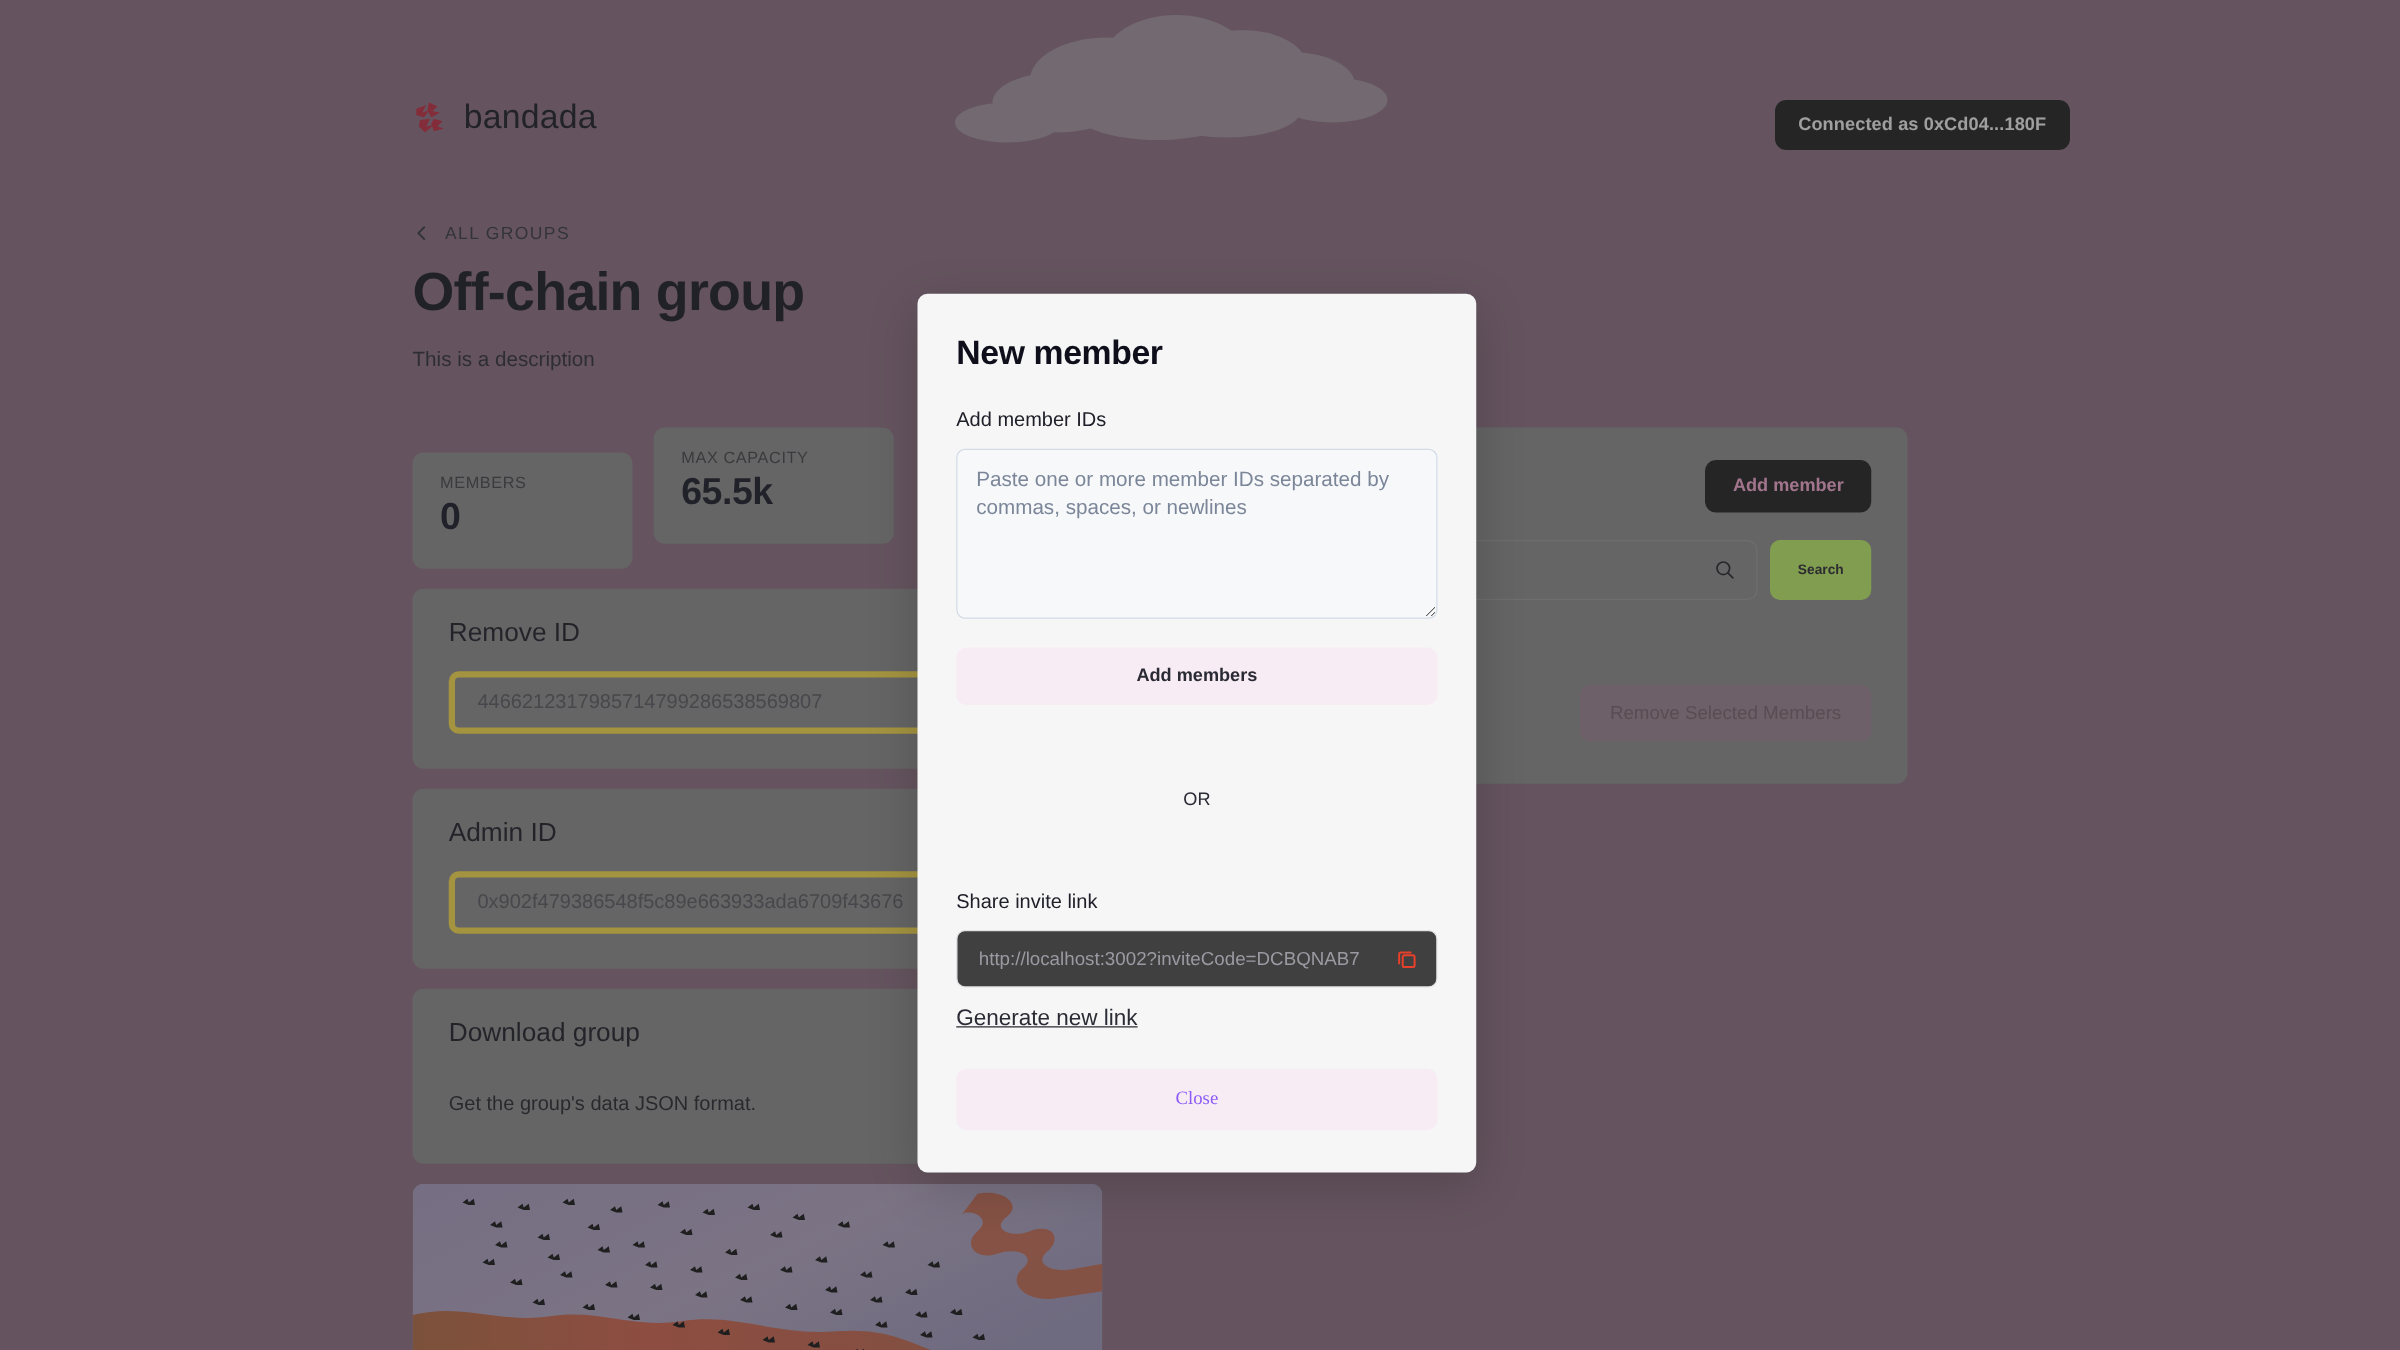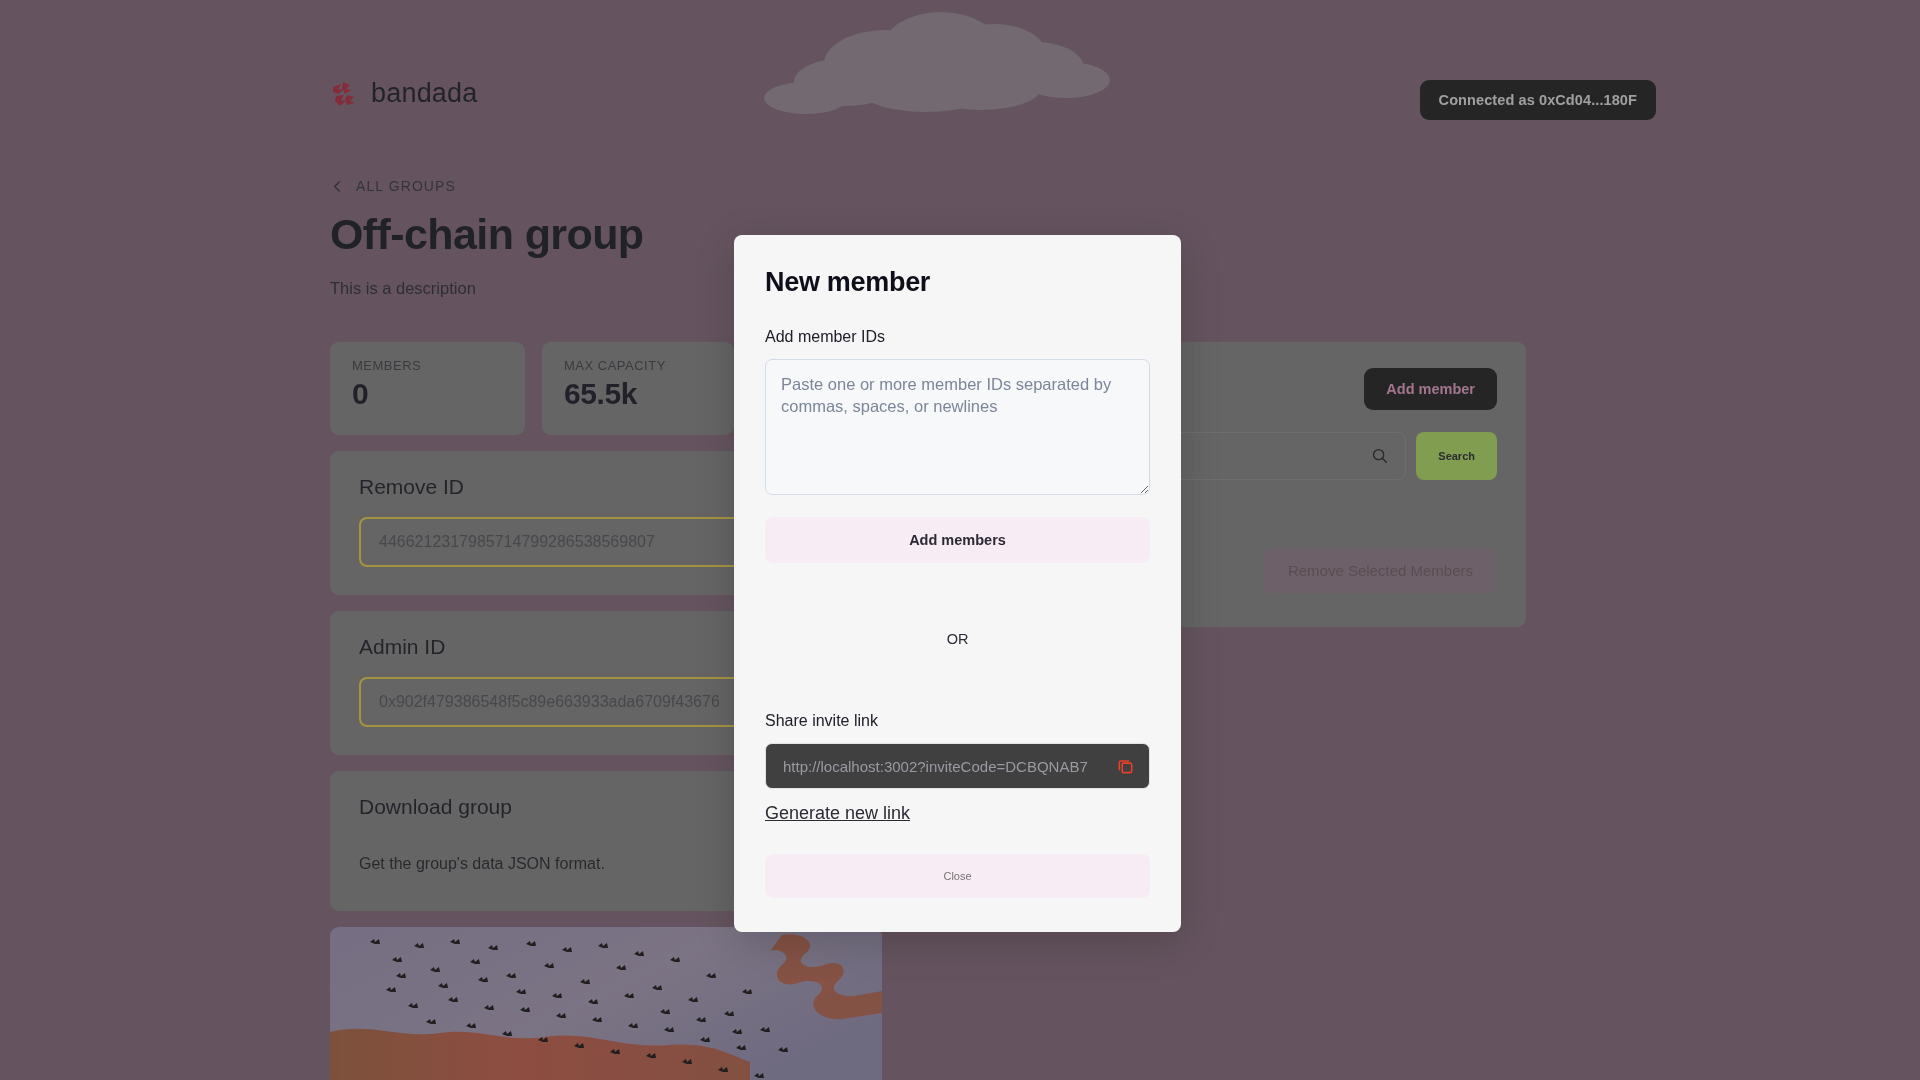--- a/index.html
+++ b/index.html
@@ -113,21 +113,21 @@
   .col-right { width: 620px; flex: 0 0 620px; }
 
   .stats-row { display: flex; gap: 17px; }
   .stat-card {
     background: #8b8b8b;
     border-radius: 9px;
     height: 93px;
     padding: 16px 22px 0 22px;
     flex: 0 0 auto;
   }
-  .stat-card.members  { width: 195px; }
+  .stat-card.members  { width: 176px; margin-top: 20px; }
   .stat-card.capacity { width: 192px; }
   .stat-label {
     font-size: 13px;
     letter-spacing: .5px;
     color: #3e3e45;
     margin-bottom: 4px;
   }
   .stat-value {
     font-size: 30px;
     font-weight: 800;
@@ -141,21 +141,21 @@
     margin-top: 16px;
     padding: 24px 29px 28px 29px;
   }
   .info-card h3 {
     font-size: 21px;
     font-weight: 400;
     color: #13131f;
     margin-bottom: 18px;
   }
   .readonly-field {
-    border: 2px solid #fde047;
+    border: 5px solid #fde047;
     border-radius: 8px;
     height: 50px;
     display: flex;
     align-items: center;
     padding: 0 18px;
     font-size: 16px;
     color: #55555d;
     overflow: hidden;
     white-space: nowrap;
   }
@@ -392,24 +392,24 @@
   }
 
   .btn-close {
     display: block;
     width: 100%;
     background: #f8ecf4;
     border: none;
     border-radius: 8px;
     padding: 16px 0;
     margin-top: 30px;
-    font-family: Liberation Sans, sans-serif;
-    font-size: 11px;
+    font-family: Liberation Serif, serif;
+    font-size: 15px;
     font-weight: 400;
-    color: #737373;
+    color: #8b5cf6;
     cursor: pointer;
   }
 </style>
 </head>
 <body>
 
 <div id="page">
 
   <svg class="cloud-art" viewBox="0 0 420 116">
     <g fill="#c9c9c9" opacity="0.75">

